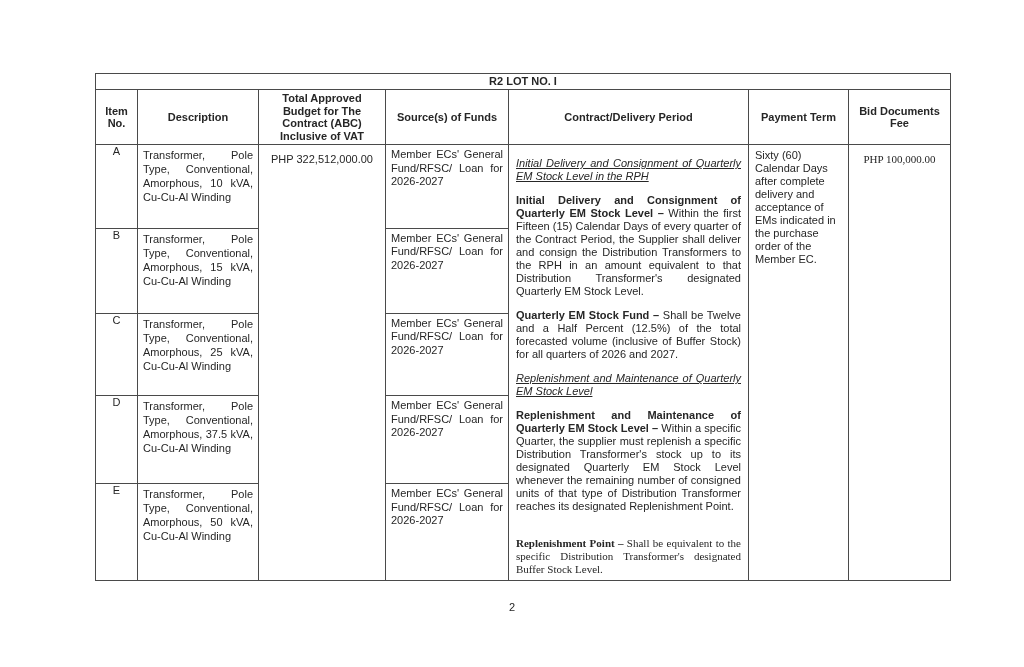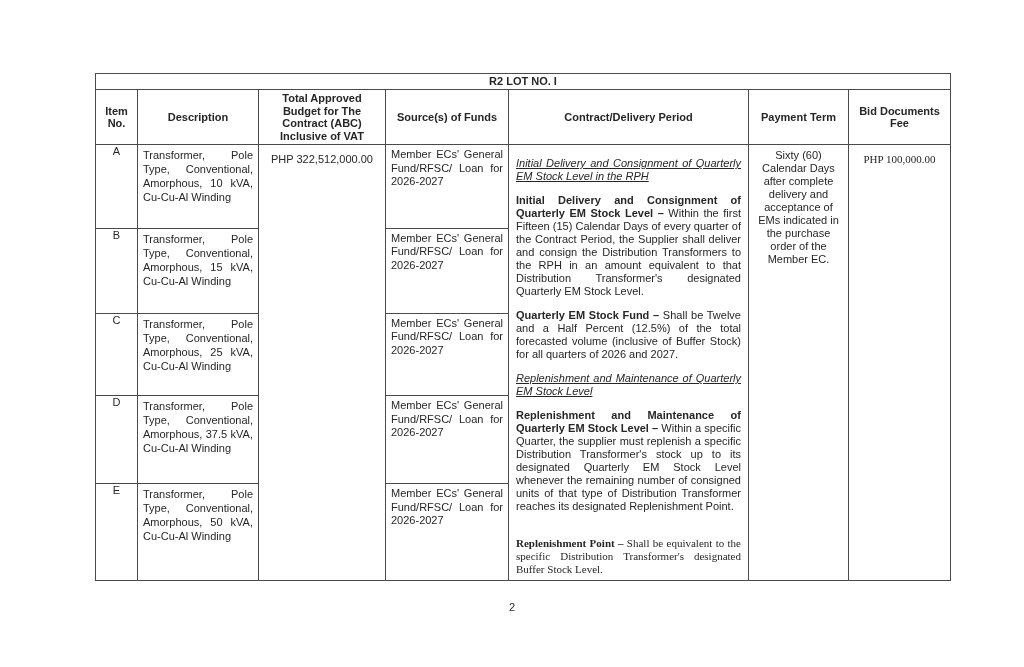--- a/index.html
+++ b/index.html
@@ -64,21 +64,20 @@
     text-align: justify;
     padding: 3px 5px;
     line-height: 13.5px;
   }
   .c-contract {
     text-align: justify;
     padding: 4px 7px 4px 7px;
     line-height: 13px;
   }
   .c-pay {
-    text-align: center;
     padding: 4px 6px;
     line-height: 13px;
   }
   .c-fee {
     text-align: center;
     padding-top: 8px;
     line-height: 13px;
     font-family: Liberation Serif, serif;
   }
   .ct-heading {

